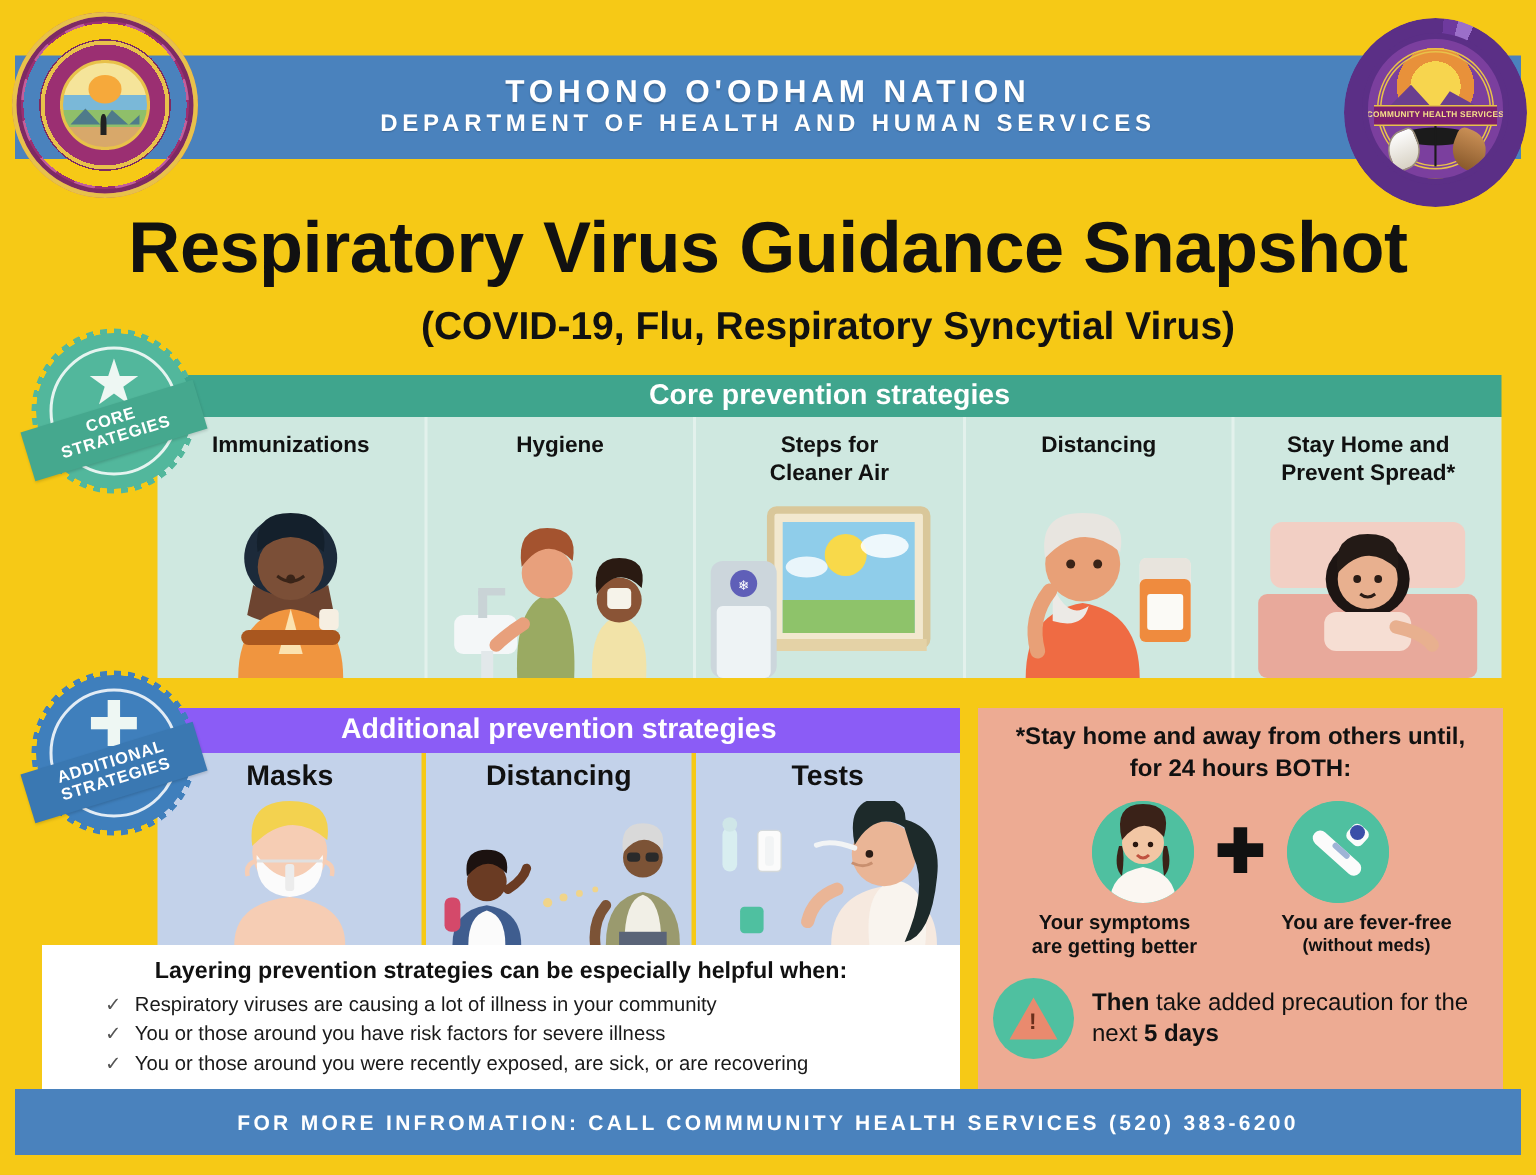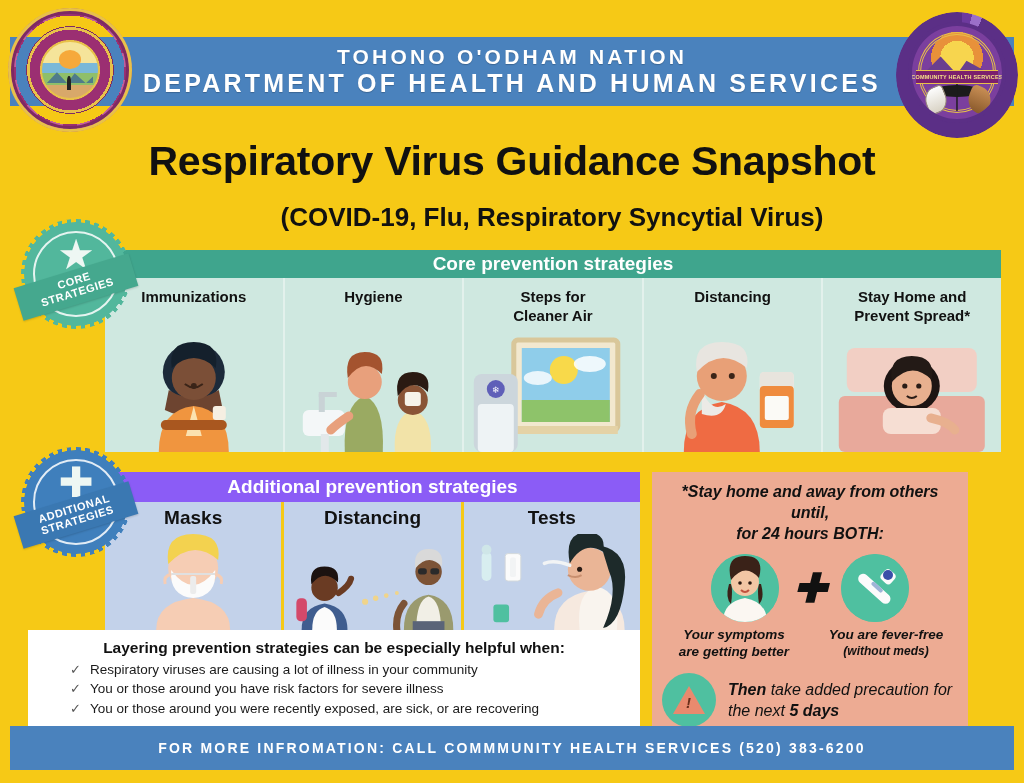--- a/index.html
+++ b/index.html
@@ -22,21 +22,21 @@
     width: 1004px; height: 69px;
     background: #4a82bd;
     display: flex; align-items: center; justify-content: center;
   }
   .header-text { text-align: center; line-height: 1.15; }
   .header-text .l1, .header-text .l2 {
     color: #ffffff; font-weight: bold; letter-spacing: 3.2px;
     text-shadow: 0 1px 1px rgba(0,0,0,.22);
   }
   .header-text .l1 { font-size: 21px; }
-  .header-text .l2 { font-size: 25px; }
+  .header-text .l2 { font-size: 16px; }
 
   
   .seal { position: absolute; border-radius: 50%; }
   .seal-left {
     left: 8px; top: 8px; width: 124px; height: 124px;
     background:
       radial-gradient(circle at 50% 50%,
         #a8c8a0 0 16%,
         #f0a73c 16% 22%,
         #f4e3b0 22% 25%,
@@ -137,21 +137,21 @@
   .seal-right .feather2 {
     position: absolute; right: 12%; top: 66%; width: 26%; height: 28%;
     background: linear-gradient(#c98f55, #8a5a2c);
     border-radius: 20% 60% 20% 60%; transform: rotate(22deg);
   }
 
   
   .title {
     position: absolute; left: 0; top: 138px; width: 1024px;
     text-align: center; color: #111; font-weight: bold;
-    font-size: 41px; letter-spacing: -.3px;
+    font-size: 48px; letter-spacing: -.3px;
   }
   .subtitle {
     position: absolute; left: 0; top: 202px; width: 1024px;
     text-align: center; color: #111; font-weight: bold; font-size: 26px; margin-left: 40px;
   }
 
   
   .core-section {
     position: absolute; left: 105px; top: 250px;
     width: 896px; height: 202px;
@@ -210,23 +210,22 @@
   }
   .layer-item {
     display: flex; align-items: flex-start; gap: 9px;
     font-size: 13.5px; color: #1a1a1a; margin: 0 0 3px 28px;
   }
   .chk { color: #555; font-size: 13px; line-height: 1.25; }
 
   
   .pink-panel {
     position: absolute; left: 652px; top: 472px;
-    width: 316px; height: 254px; background: #edab93;
+    width: 350px; height: 254px; background: #edab93;
     padding: 10px 10px 0 10px;
-    font-style: italic;
   }
   .pink-title {
     text-align: center; font-weight: bold; font-size: 16px;
     color: #111; line-height: 1.3;
   }
   .pink-icons {
     display: flex; align-items: center; justify-content: center;
     gap: 14px; margin-top: 10px;
   }
   .circ {

